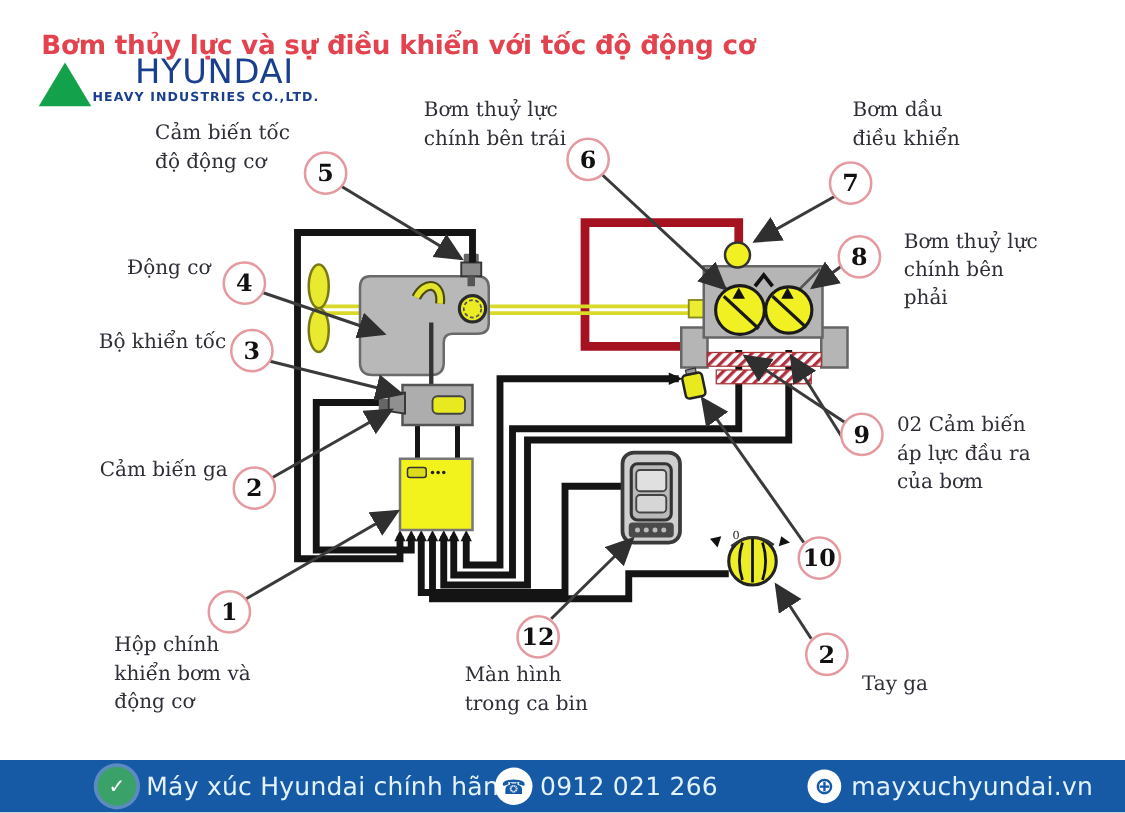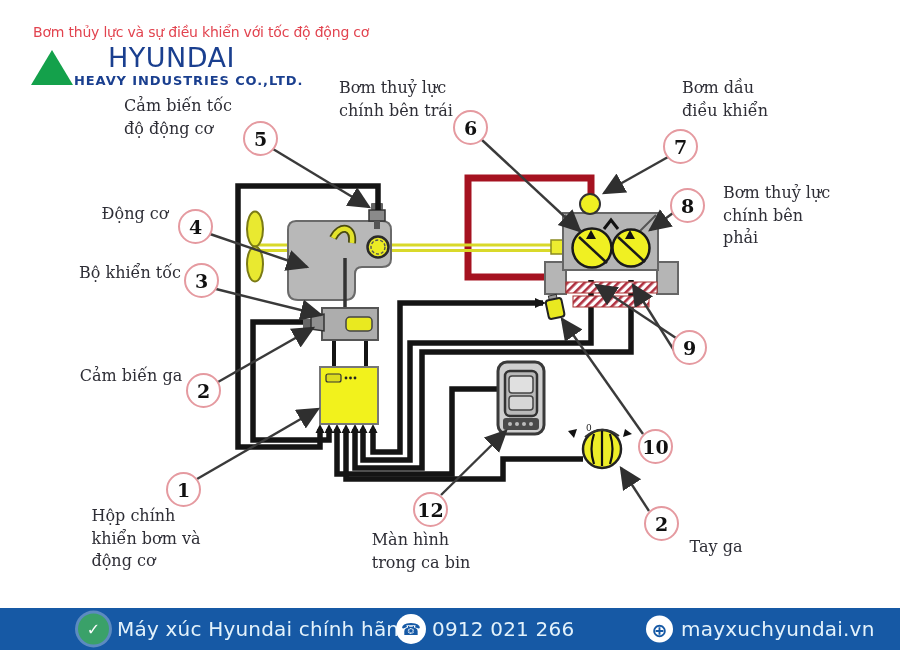--- a/index.html
+++ b/index.html
@@ -1,28 +1,28 @@
 <!DOCTYPE html>
 <html><head>
 <meta charset="utf-8">
 <style>
   html,body{margin:0;padding:0;}
   #page{position:relative;width:900px;height:650px;background:#ffffff;overflow:hidden;
          font-family:"DejaVu Sans",sans-serif;}
   #diagram-svg{position:absolute;left:0;top:0;z-index:1;}
-  .title{position:absolute;left:33px;top:24px;font-size:14px;font-weight:400;
+  .title{position:absolute;left:33px;top:24px;font-size:21px;font-weight:700;
          color:#e2434f;letter-spacing:-0.2px;z-index:3;white-space:nowrap;}
   
   .logo{position:absolute;left:28px;top:42px;z-index:2;width:200px;height:48px;}
   .logo-tri{position:absolute;left:3px;top:8px;width:0;height:0;
             border-left:21px solid transparent;border-right:21px solid transparent;
             border-bottom:35px solid #14a14b;}
   .logo-name{position:absolute;left:44px;top:0;font-size:27px;font-weight:400;
              color:#1a3f8f;letter-spacing:0.5px;margin-left:36px;}
-  .logo-sub{position:absolute;left:46px;top:31px;font-size:13px;font-weight:700;
+  .logo-sub{position:absolute;left:46px;top:31px;font-size:10px;font-weight:700;
             color:#1a3f8f;letter-spacing:0.9px;white-space:nowrap;}
   
   .dlabel{position:absolute;z-index:4;transform:translateX(-50%);
           font-family:"DejaVu Serif",serif;font-size:16px;line-height:1.42;
           color:#2e2e36;white-space:pre-line;}
   .callout{position:absolute;z-index:5;width:35px;height:35px;border-radius:50%;
            background:#fff;border:2.5px solid #e59aa0;box-sizing:border-box;
            display:flex;align-items:center;justify-content:center;
            font-family:"DejaVu Serif",serif;font-weight:700;font-size:19px;color:#111;}
   
@@ -211,20 +211,23 @@
   <div class="dlabel" style="left:130px;top:262px">Bộ khiển tốc</div>
   <div class="dlabel" style="left:135px;top:203px">Động cơ</div>
   <div class="dlabel" style="left:178px;top:95px">Cảm biến tốc
 độ động cơ</div>
   <div class="dlabel" style="left:396px;top:77px">Bơm thuỷ lực
 chính bên trái</div>
   <div class="dlabel" style="left:725px;top:77px">Bơm dầu
 điều khiển</div>
   <div class="dlabel" style="left:782px;top:182px">Bơm thuỷ lực
 chính bên phải</div>
+  <div class="dlabel" style="left:771px;top:329px">02 Cảm biến
+áp lực đầu ra
+của bơm</div>
   <div class="dlabel" style="left:716px;top:536px">Tay ga</div>
   <div class="dlabel" style="left:421px;top:529px">Màn hình
 trong ca bin</div>
 
   <div class="footer">
     <div class="icon-circle badge">✓</div>
     <div class="item" style="left:117px">Máy xúc Hyundai chính hãng</div>
     <div class="icon-circle phone">☎</div>
     <div class="item" style="left:432px">0912 021 266</div>
     <div class="icon-circle globe">⊕</div>

